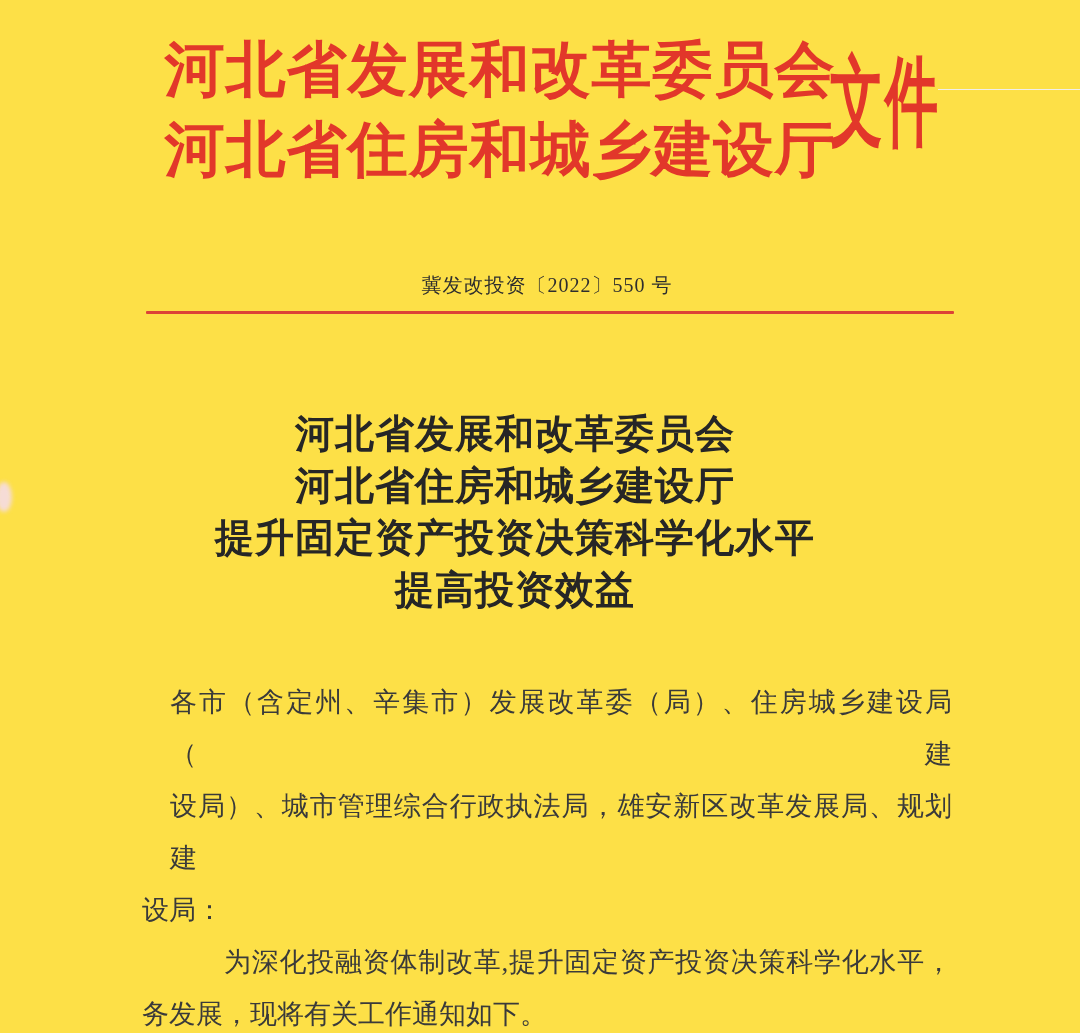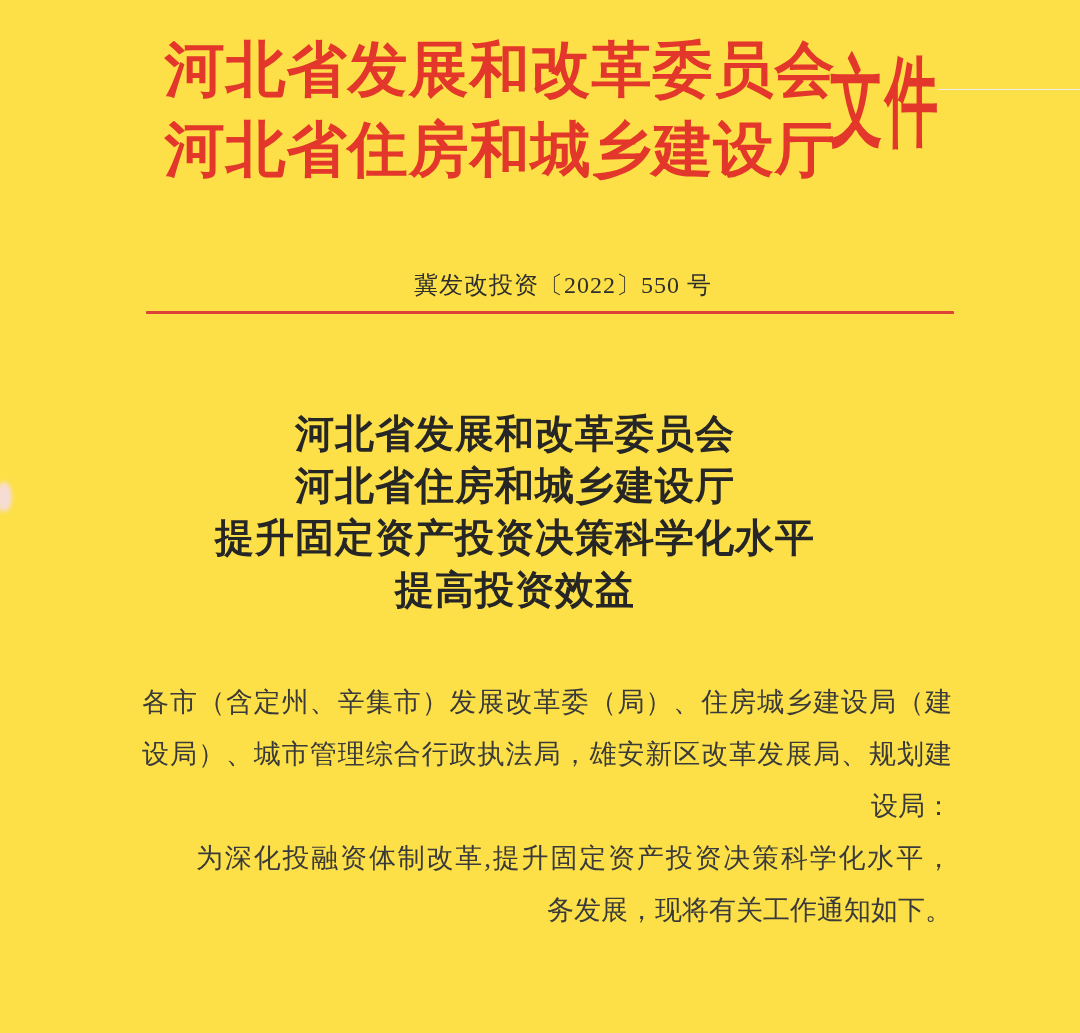--- a/index.html
+++ b/index.html
@@ -41,24 +41,24 @@
     transform: scaleX(0.54);
     transform-origin: left top;
     white-space: nowrap;
     letter-spacing: 4px;
   }
 
   
   .ref-number {
     position: absolute;
     top: 268px;
-    left: 158px;
+    left: 142px;
     width: 810px;
     text-align: center;
-    font-size: 24px;
+    font-size: 20px;
     line-height: 34px;
     color: #2e2e2e;
     letter-spacing: 1px;
   }
 
   
   .red-rule {
     position: absolute;
     top: 311px;
     left: 146px;
@@ -87,25 +87,26 @@
   .doc-body {
     position: absolute;
     top: 676px;
     left: 142px;
     width: 810px;
     font-size: 27px;
     line-height: 52px;
     color: #3a3a3a;
   }
   .b-line {
-    text-align: right;
+    text-align: left;
   }
   .b-line.jl {
     text-align: justify;
     text-align-last: justify;
+    margin-left: 28px;
   }
   .b-line.indent {
     text-indent: 2em;
   }
 
   
   .artifact-topline {
     position: absolute;
     top: 89px;
     left: 938px;

